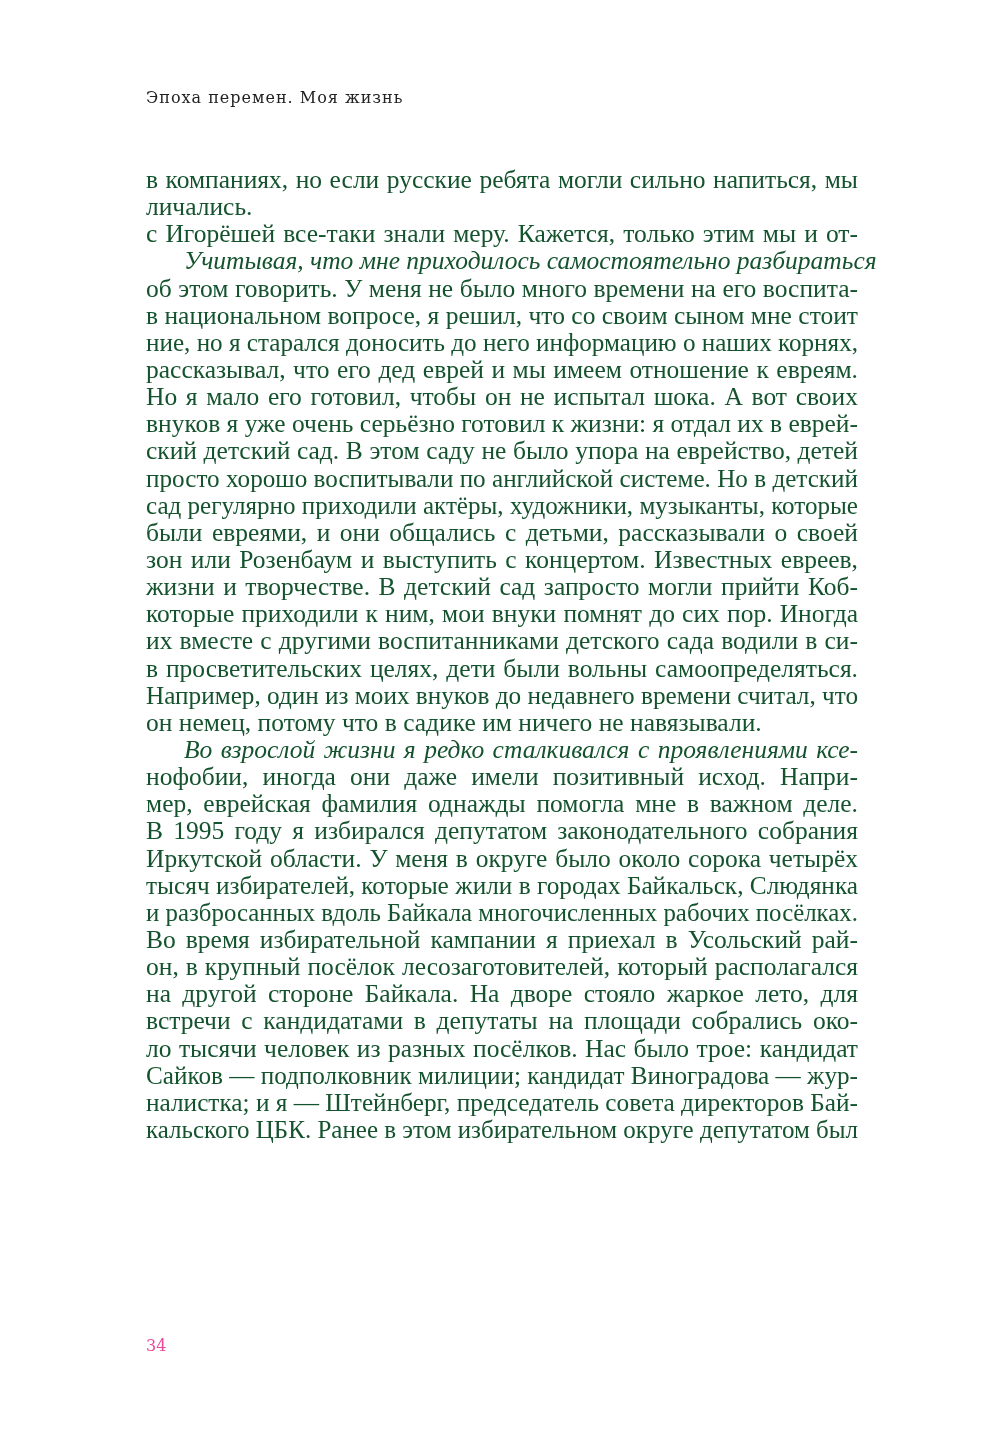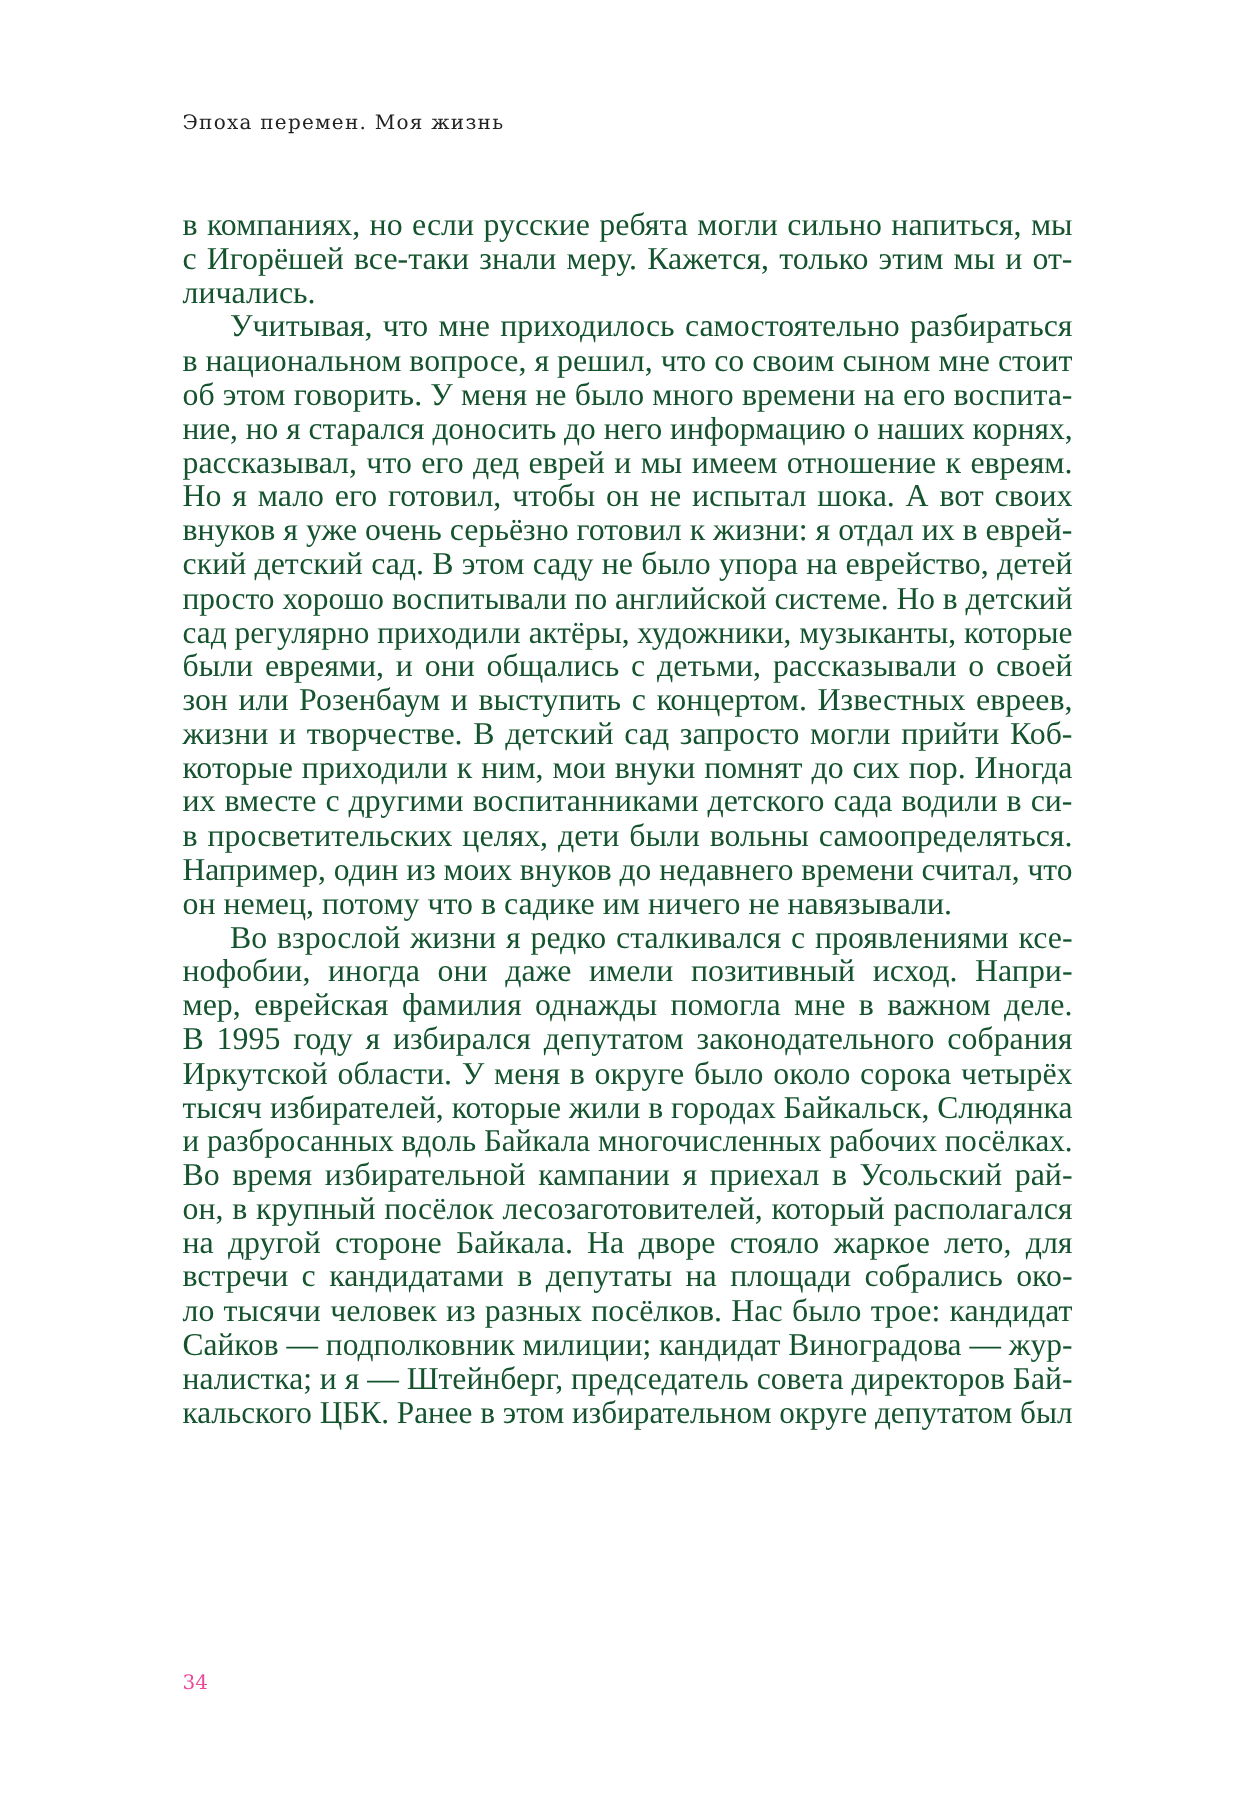--- a/index.html
+++ b/index.html
@@ -17,42 +17,42 @@
     .body-text {
       position: absolute; left: 146px; top: 166px; width: 712px;
       font-family: "Liberation Serif", serif;
       font-size: 25.5px; line-height: 27.15px; color: #14532d;
     }
     .line {
       display: block; height: 27.15px; white-space: nowrap;
       text-align: justify; text-align-last: justify;
     }
     .line.last { text-align-last: left; }
-    .line.indent { padding-left: 38px; }
+    .line.indent { padding-left: 38px; font-style: italic; }
     .folio {
       position: absolute; left: 146px; top: 1336px;
       font-size: 16px; color: #ec4899;
       font-family: "DejaVu Serif", serif;
     }
   </style>
 </head>
 <body>
 
 <div class="page">
   <div class="running-head">Эпоха перемен. Моя жизнь</div>
   <div class="body-text" id="body-text">
       <div>
         <span class="line">в компаниях, но если русские ребята могли сильно напиться, мы</span>
+        <span class="line last">личались.</span>
         <span class="line">с Игорёшей все-таки знали меру. Кажется, только этим мы и от-</span>
-        <span class="line last">личались.</span>
       </div>
       <div>
         <span class="line indent">Учитывая, что мне приходилось самостоятельно разбираться</span>
+        <span class="line">об этом говорить. У меня не было много времени на его воспита-</span>
         <span class="line">в национальном вопросе, я решил, что со своим сыном мне стоит</span>
-        <span class="line">об этом говорить. У меня не было много времени на его воспита-</span>
         <span class="line" style="transform-origin: left top; transform: scaleX(0.9859); width: 722.172px;">ние, но я старался доносить до него информацию о наших корнях,</span>
         <span class="line">рассказывал, что его дед еврей и мы имеем отношение к евреям.</span>
         <span class="line">Но я мало его готовил, чтобы он не испытал шока. А вот своих</span>
         <span class="line" style="transform-origin: left top; transform: scaleX(0.999); width: 712.703px;">внуков я уже очень серьёзно готовил к жизни: я отдал их в еврей-</span>
         <span class="line">ский детский сад. В этом саду не было упора на еврейство, детей</span>
         <span class="line" style="transform-origin: left top; transform: scaleX(0.9865); width: 721.719px;">просто хорошо воспитывали по английской системе. Но в детский</span>
         <span class="line" style="transform-origin: left top; transform: scaleX(0.9832); width: 724.172px;">сад регулярно приходили актёры, художники, музыканты, которые</span>
         <span class="line">были евреями, и они общались с детьми, рассказывали о своей</span>
         <span class="line">зон или Розенбаум и выступить с концертом. Известных евреев,</span>
         <span class="line">жизни и творчестве. В детский сад запросто могли прийти Коб-</span>

